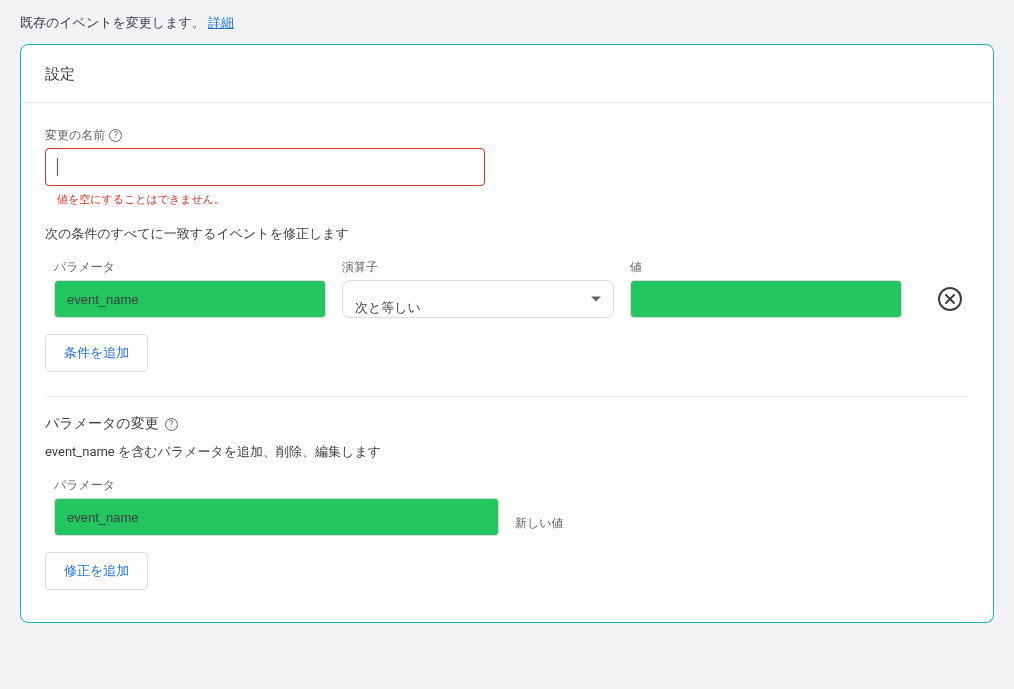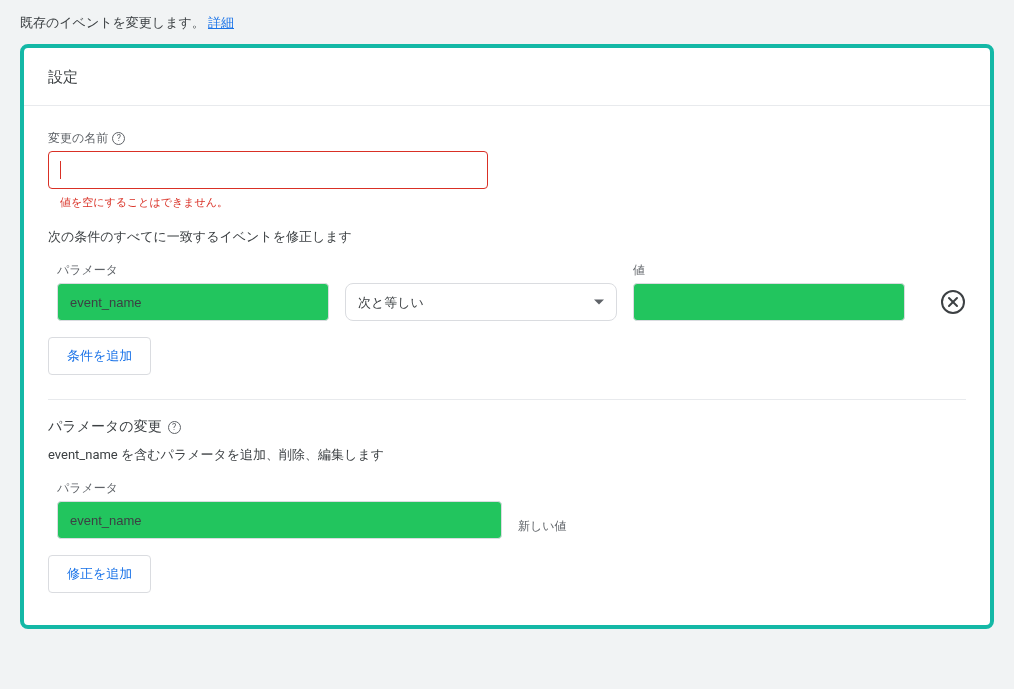--- a/index.html
+++ b/index.html
@@ -23,21 +23,21 @@
       color: #3c4043;
     }
     .intro-text a {
       color: #1a73e8;
       text-decoration: underline;
       cursor: pointer;
       margin-top: 40px;
     }
     .card {
       background: #fff;
-      border: 4px solid #14b8a6;
+      border: 1px solid #14b8a6;
       border-radius: 8px;
       margin: 0 20px 20px 20px;
     }
     .card-header {
       padding: 20px 24px 18px 24px;
       border-bottom: 1px solid #e8eaed;
       font-size: 15px;
       color: #3c4043;
     }
     .card-body {
@@ -140,22 +140,22 @@
     .text-input::placeholder {
       color: #80868b;
     }
     .select-wrap {
       position: relative;
       height: 38px;
       border: 1px solid #dadce0;
       border-radius: 8px;
       background: #fff;
       display: flex;
-      align-items: flex-end;
-      padding: 8px 12px;
+      align-items: flex-start;
+      padding: 18px 12px;
       cursor: pointer;
       font-size: 13px;
       color: #3c4043;
     }
     .select-arrow {
       position: absolute;
       right: 12px;
       top: 50%;
       transform: translateY(-50%);
       width: 0;
@@ -230,20 +230,21 @@
 
       <div class="section">
         <div class="section-desc">次の条件のすべてに一致するイベントを修正します</div>
 
         <div class="row">
           <div class="col" style="width:272px;">
             <div class="col-label">パラメータ</div>
             <input type="text" class="text-input" value="event_name" style="">
           </div>
           <div class="col" style="width:272px;">
+            <div class="col-label">演算子</div>
             <div class="select-wrap">
               <span>次と等しい</span>
               <span class="select-arrow"></span>
             </div>
           </div>
           <div class="col" style="width:272px;">
             <div class="col-label">値</div>
             <input type="text" class="text-input" value="" style="">
           </div>
           <div class="remove-btn">

